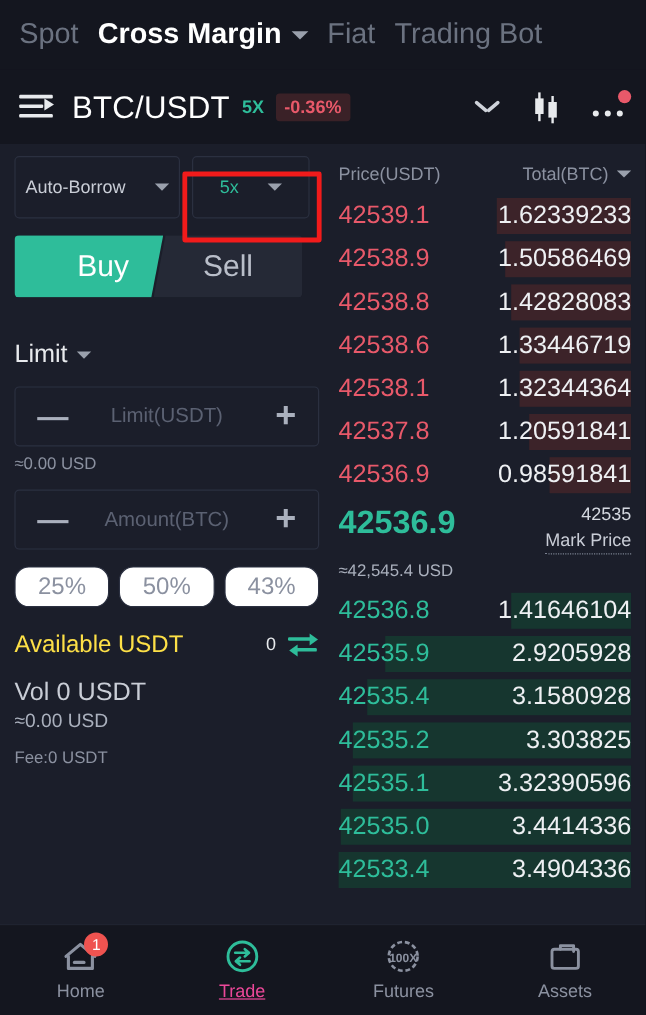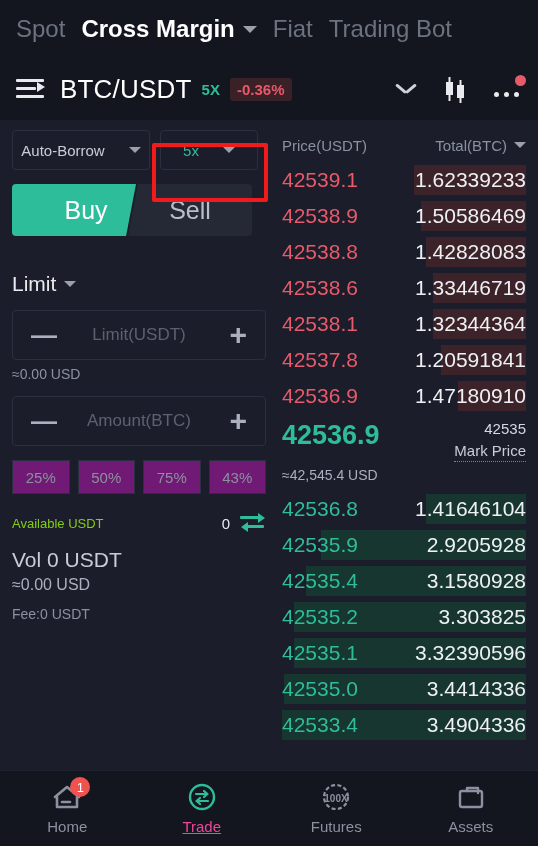--- a/index.html
+++ b/index.html
@@ -62,21 +62,21 @@
   .dots span { width: 5px; height: 5px; background: #e8eaed; border-radius: 50%; }
   .notif-dot { position: absolute; right: -2px; top: -2px; width: 11px; height: 11px; background: #e8596a; border-radius: 50%; }
 
   
   .body-wrap { display: flex; height: 650px; background: #1b1e2a; }
   .left-col { width: 276px; padding: 10px 10px 0 12px; }
   .right-col { width: 262px; padding: 12px 12px 0 6px; }
 
   .row-controls { display: flex; gap: 10px; align-items: center; }
   .sel-box {
-    height: 40px; border: 1px solid #2b3040; border-radius: 4px;
+    height: 52px; border: 1px solid #2b3040; border-radius: 4px;
     display: flex; align-items: center; justify-content: center; gap: 24px;
     background: #1b1e2a; color: #c9cdd6; font-size: 15px;
   }
   .sel-auto { width: 138px; }
   .sel-lev { width: 98px; color: #2ebd9a; }
   .caret-sm {
     width: 0; height: 0;
     border-left: 6px solid transparent; border-right: 6px solid transparent;
     border-top: 6px solid #9aa0ac;
   }
@@ -111,27 +111,27 @@
     display: flex; align-items: center; justify-content: center;
   }
   .inp .ph { font-size: 17px; color: #5b6172; }
   .sgn { position: absolute; color: #aab0bd; font-weight: bold; user-select: none; }
   .sgn.minus { left: 18px; font-size: 26px; line-height: 1; }
   .sgn.plus  { right: 18px; font-size: 30px; line-height: 1; }
   .approx { font-size: 14px; color: #8b91a0; margin-top: 6px; }
 
   .pct-row { display: flex; gap: 8px; margin-top: 14px; }
   .pct {
-    flex: 1; height: 34px; border: 1px solid #2b3040; border-radius: 0;
+    flex: 1; height: 34px; border: 1px solid #2b3040; border-radius: 12px;
     display: flex; align-items: center; justify-content: center;
-    font-size: 15px; color: #8b91a0; background: #701a75;
+    font-size: 20px; color: #8b91a0; background: #ffffff;
   }
 
   .avail-row { display: flex; align-items: center; margin-top: 20px; }
-  .avail-lbl { font-size: 13px; color: #84cc16; }
+  .avail-lbl { font-size: 20px; color: #fde047; }
   .avail-val { margin-left: auto; font-size: 15px; color: #e8eaed; }
   .swap { margin-left: 10px; width: 26px; height: 18px; position: relative; }
   .swap i { position: absolute; height: 3px; background: #2ebd9a; border-radius: 1px; }
   .swap i.a { top: 2px;  left: 0; width: 20px; }
   .swap i.b { top: 11px; left: 4px; width: 20px; }
   .swap .h1 { position: absolute; right: 1px; top: -1px; width: 0; height: 0;
     border-top: 5px solid transparent; border-bottom: 5px solid transparent; border-left: 7px solid #2ebd9a; }
   .swap .h2 { position: absolute; left: 1px; top: 8px; width: 0; height: 0;
     border-top: 5px solid transparent; border-bottom: 5px solid transparent; border-right: 7px solid #2ebd9a; }
 
@@ -259,21 +259,20 @@
 
       <div class="inp">
         <span class="sgn minus">—</span>
         <span class="ph">Amount(BTC)</span>
         <span class="sgn plus">+</span>
       </div>
 
       <div class="pct-row">
         <div class="pct">25%</div>
         <div class="pct">50%</div>
-        <div class="pct">75%</div>
         <div class="pct">43%</div>
       </div>
 
       <div class="avail-row">
         <span class="avail-lbl">Available USDT</span>
         <span class="avail-val">0</span>
         <span class="swap">
           <i class="a"></i>
             <span class="h1"></span>
             <i class="b"></i>
@@ -322,21 +321,21 @@
             <div class="total">1.32344364</div>
           </div>
           <div class="ob-row ask">
             <div class="bar" style="width: 35%;"></div>
             <div class="price">42537.8</div>
             <div class="total">1.20591841</div>
           </div>
           <div class="ob-row ask">
             <div class="bar" style="width: 28%;"></div>
             <div class="price">42536.9</div>
-            <div class="total">1.47180910</div>
+            <div class="total">0.98591841</div>
           </div>
         </div>
 
       <div class="mid">
         <div>
           <div class="last">42536.9</div>
           <div class="last-usd">≈42,545.4 USD</div>
         </div>
         <div class="right">
           <div class="mark-val">42535</div>

